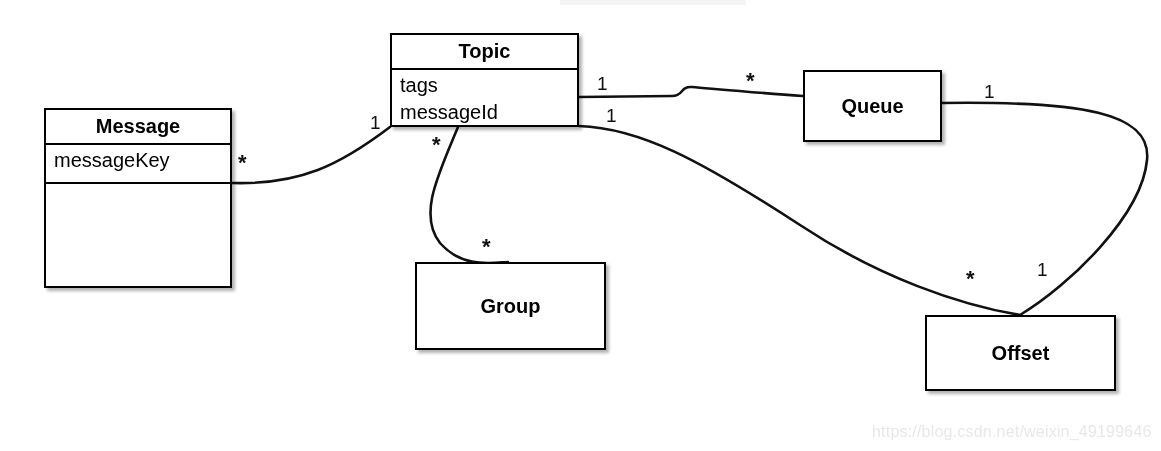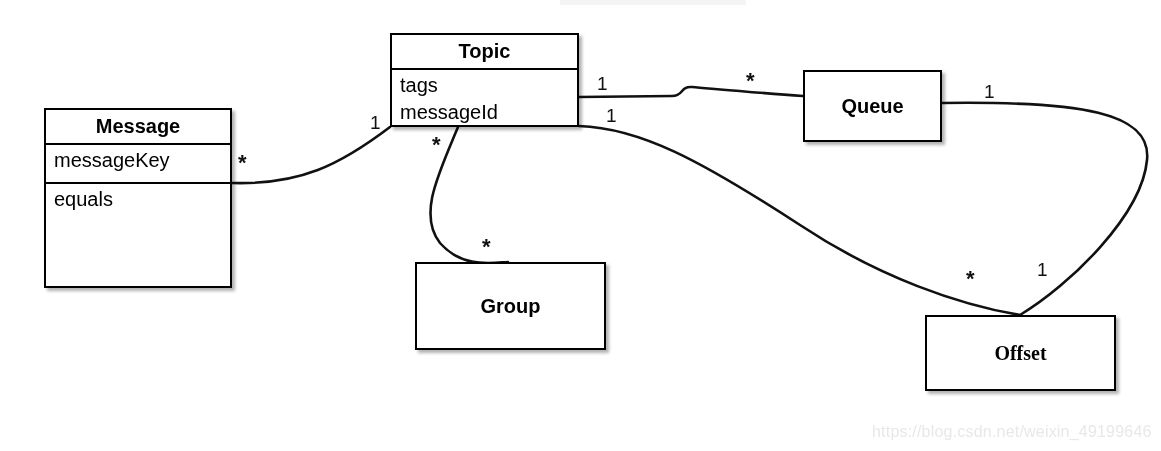--- a/index.html
+++ b/index.html
@@ -118,41 +118,40 @@
       <path d="M942,103 C1080,101 1152,112 1147,160 C1142,215 1070,285 1020,315"></path>
     </g>
   </svg>
 
   <div class="uml-box" style="left:44px; top:108px; width:188px; height:180px;">
     <div class="uml-title with-rule">Message</div>
     <div class="uml-compartment ruled">
       <div class="uml-member">messageKey</div>
     </div>
     <div class="uml-compartment">
-      <div class="uml-member">equals</div>
     </div>
   </div>
 
   <div class="uml-box" style="left:390px; top:33px; width:189px; height:94px;">
     <div class="uml-title with-rule">Topic</div>
     <div class="uml-compartment">
       <div class="uml-member">tags</div>
       <div class="uml-member">messageId</div>
     </div>
   </div>
 
   <div class="uml-box simple" style="left:803px; top:70px; width:139px; height:72px;">
     <div class="uml-title">Queue</div>
   </div>
 
   <div class="uml-box simple" style="left:415px; top:262px; width:191px; height:88px;justify-content:center;">
     <div class="uml-title">Group</div>
   </div>
 
-  <div class="uml-box simple" style="left:925px; top:315px; width:191px; height:76px;font-family:Liberation Serif, serif;">
+  <div class="uml-box simple" style="left:925px; top:315px; width:191px; height:76px;">
     <div class="uml-title">Offset</div>
   </div>
 
   <div class="mult star" style="left:238px; top:152px;">*</div>
   <div class="mult" style="left:370px; top:113px;">1</div>
   <div class="mult" style="left:597px; top:74px;">1</div>
   <div class="mult star" style="left:746px; top:70px;">*</div>
   <div class="mult star" style="left:432px; top:134px;">*</div>
   <div class="mult star" style="left:482px; top:236px;">*</div>
   <div class="mult" style="left:606px; top:106px;">1</div>

